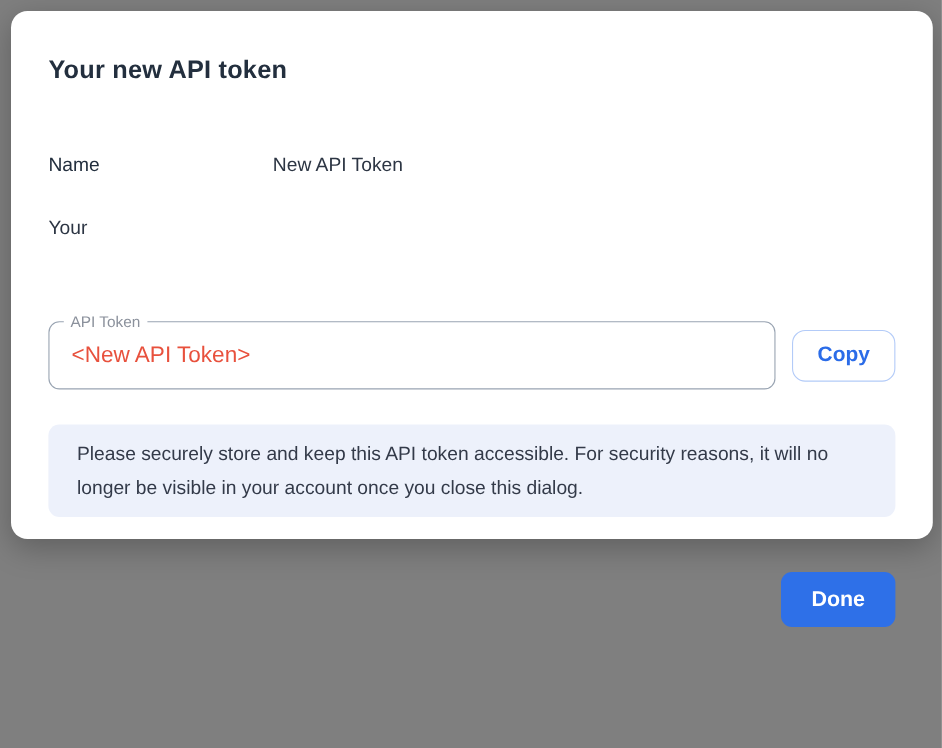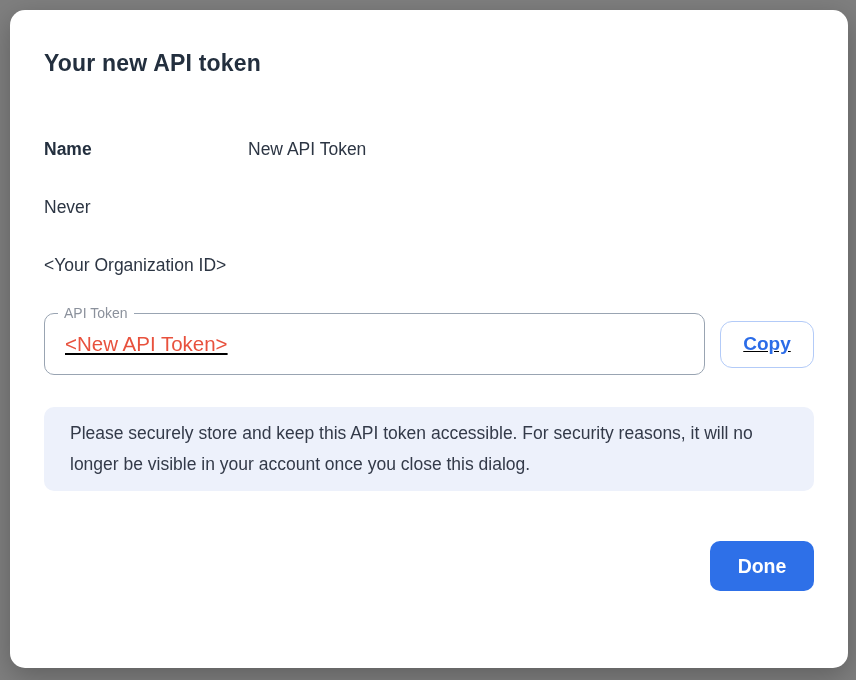--- a/index.html
+++ b/index.html
@@ -5,21 +5,21 @@
   * { box-sizing: border-box; margin: 0; padding: 0; }
   html, body {
     width: 856px; height: 680px;
     overflow: hidden;
     background: #7f7f7f;
     font-family: "Liberation Sans", "DejaVu Sans", sans-serif;
   }
   .dialog {
     position: absolute;
     left: 10px; top: 10px;
-    width: 838px; height: 658px;
+    width: 838px; height: 480px;
     background: #ffffff;
     border-radius: 15px;
     padding: 40px 34px 0 34px;
     box-shadow: 0 8px 28px rgba(0,0,0,0.25);
   }
   .dialog-title {
     font-size: 23px;
     font-weight: bold;
     color: #232f3e;
     letter-spacing: 0.2px;
@@ -29,32 +29,31 @@
   .detail-row {
     display: flex;
     align-items: baseline;
     margin-bottom: 37px;
     font-size: 17.5px;
     line-height: 21px;
   }
   .detail-label {
     width: 204px;
     flex: 0 0 204px;
-    font-weight: bold;
+    font-weight: normal;
     color: #232f3e;
   }
   .detail-value {
     color: #2c3543;
   }
   .token-row {
     display: flex;
     align-items: center;
     gap: 15px;
     margin-top: 23px;
-    text-decoration: underline;
   }
   .token-field {
     position: relative;
     flex: 1;
     height: 62px;
     border: 1.5px solid #99a4b2;
     border-radius: 10px;
     display: flex;
     align-items: center;
     padding: 0 20px;
@@ -120,24 +119,23 @@
 <div class="dialog">
 
   <div class="dialog-title">Your new API token</div>
 
   <div class="detail-rows">
     <div class="detail-row">
       <div class="detail-label">Name</div>
       <div class="detail-value">New API Token</div>
     </div>
     <div class="detail-row">
-      <div class="detail-value">Never</div>
+      <div class="detail-value">Your</div>
     </div>
     <div class="detail-row">
-      <div class="detail-value">&lt;Your Organization ID&gt;</div>
     </div>
   </div>
 
   <div class="token-row">
     <div class="token-field">
       <span class="token-field-label">API Token</span>
       <span class="token-value">&lt;New API Token&gt;</span>
     </div>
     <button class="copy-button">Copy</button>
   </div>

